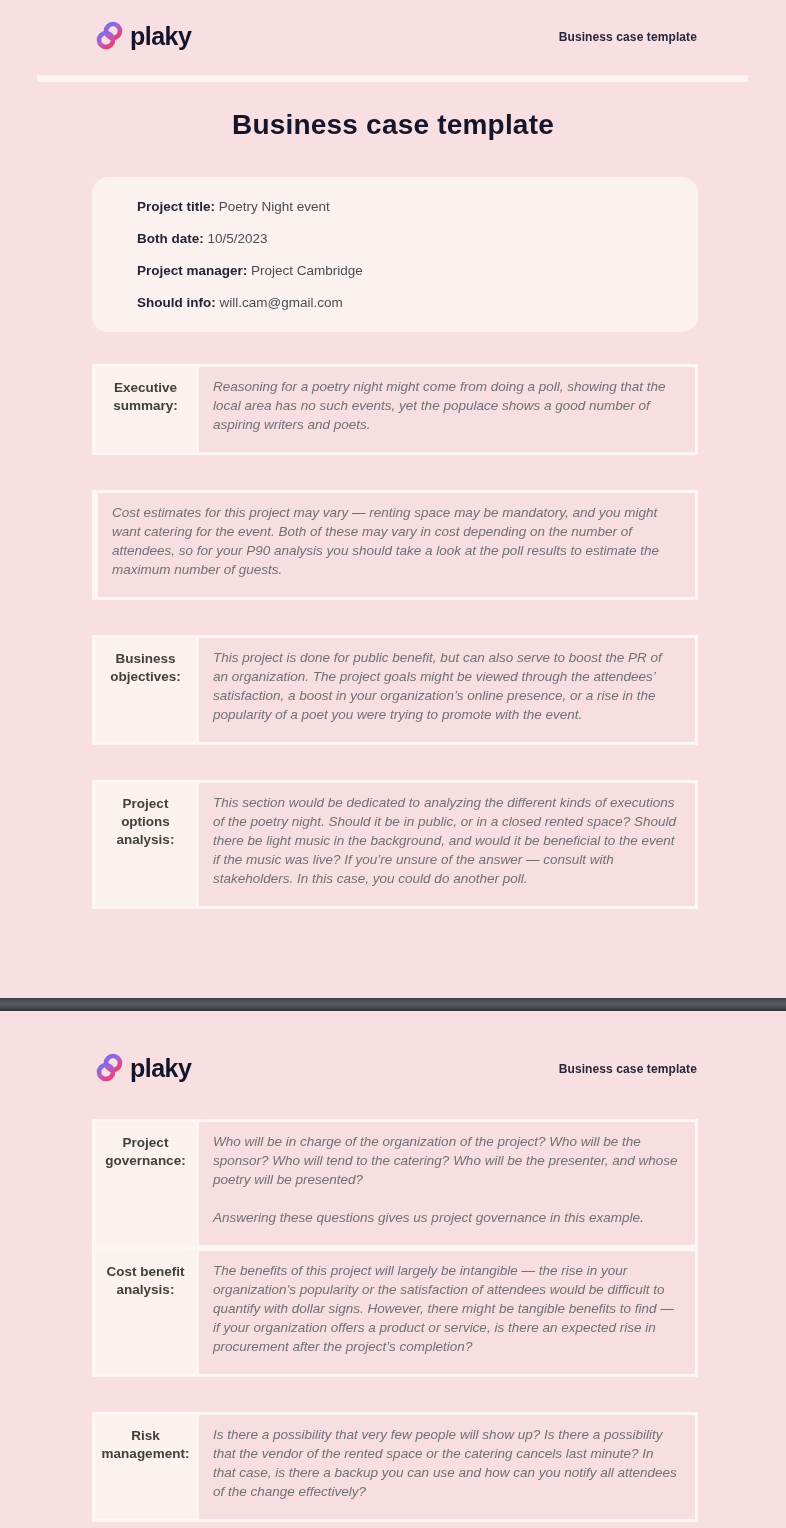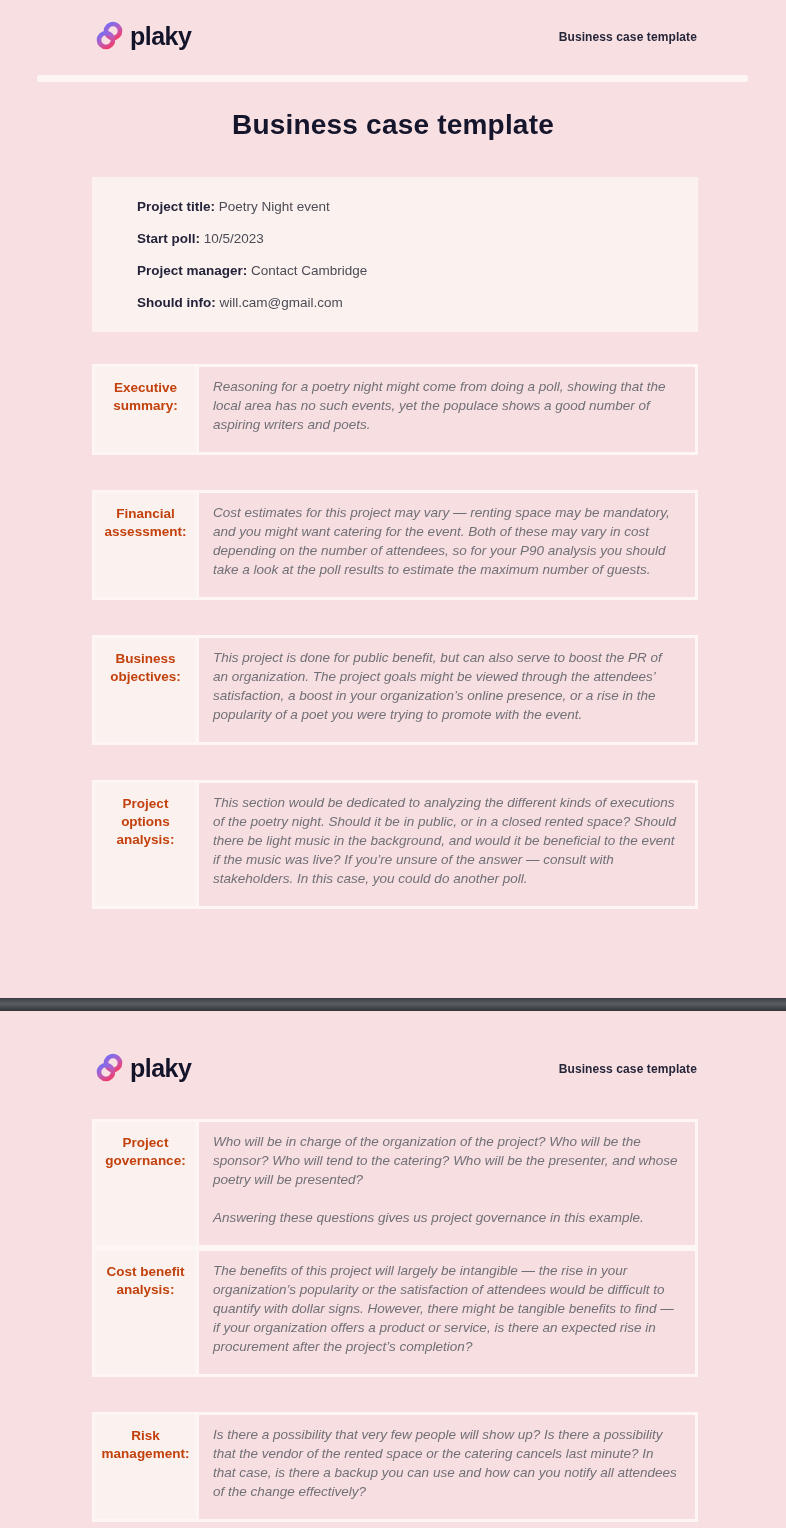--- a/index.html
+++ b/index.html
@@ -36,38 +36,39 @@
   .main-title {
     margin-top: 27px; text-align: center;
     font-size: 28px; font-weight: bold; color: #15152b; letter-spacing: 0.2px;
   }
 
   
   .info-box {
     margin: 36px 0 0 92px; width: 606px;
     background: #fbf1ef;
     padding: 21px 37px 21px 45px;
+    border-radius: 16px;
   }
   .info-row { font-size: 13.5px; line-height: 17px; margin-bottom: 15px; color: #4c4c56; }
   .info-row:last-child { margin-bottom: 0; }
   .info-label { font-weight: bold; color: #23233a; }
 
   
   .section {
     margin-left: 92px; width: 606px;
     display: flex; align-items: stretch;
     border: 3px solid #fdf6f4;
     background: #f7dee1;
   }
   .section.mt-first { margin-top: 32px; }
   .section.mt { margin-top: 35px; }
   .sec-label {
     flex: 0 0 101px; background: #fbf1ef;
     padding: 12px 5px; text-align: center;
-    font-weight: bold; font-size: 13.5px; line-height: 18px; color: #c2410c;
+    font-weight: bold; font-size: 13.5px; line-height: 18px; color: #404040;
   }
   .sec-body {
     flex: 1; background: #f7dee1; border-left: 3px solid #fdf6f4;
     padding: 10px 17px 18px 14px;
   }
   .sec-body p {
     font-style: italic; font-size: 13.5px; line-height: 19px; color: #707077;
   }
   .sec-body p + p { margin-top: 19px; }
   .sec-body p:empty { display: none; }
@@ -109,43 +110,42 @@
   <div class="header-rule"></div>
 
   <h1 class="main-title">Business case template</h1>
 
   <div class="info-box">
     <div class="info-row">
       <span class="info-label">Project title:</span>
       <span>Poetry Night event</span>
     </div>
     <div class="info-row">
-      <span class="info-label">Start poll:</span>
+      <span class="info-label">Both date:</span>
       <span>10/5/2023</span>
     </div>
     <div class="info-row">
       <span class="info-label">Project manager:</span>
-      <span>Contact Cambridge</span>
+      <span>Project Cambridge</span>
     </div>
     <div class="info-row">
       <span class="info-label">Should info:</span>
       <span>will.cam@gmail.com</span>
     </div>
   </div>
 
   <div class="section mt-first">
     <div class="sec-label">Executive summary:</div>
     <div class="sec-body">
       <p>Reasoning for a poetry night might come from doing a poll, showing that the local area has no such events, yet the populace shows a good number of aspiring writers and poets.</p>
 
     </div>
   </div>
 
   <div class="section mt">
-    <div class="sec-label">Financial assessment:</div>
     <div class="sec-body">
       <p>Cost estimates for this project may vary — renting space may be mandatory, and you might want catering for the event. Both of these may vary in cost depending on the number of attendees, so for your P90 analysis you should take a look at the poll results to estimate the maximum number of guests.</p>
 
     </div>
   </div>
 
   <div class="section mt">
     <div class="sec-label">Business objectives:</div>
     <div class="sec-body">
       <p>This project is done for public benefit, but can also serve to boost the PR of an organization. The project goals might be viewed through the attendees’ satisfaction, a boost in your organization’s online presence, or a rise in the popularity of a poet you were trying to promote with the event.</p>

